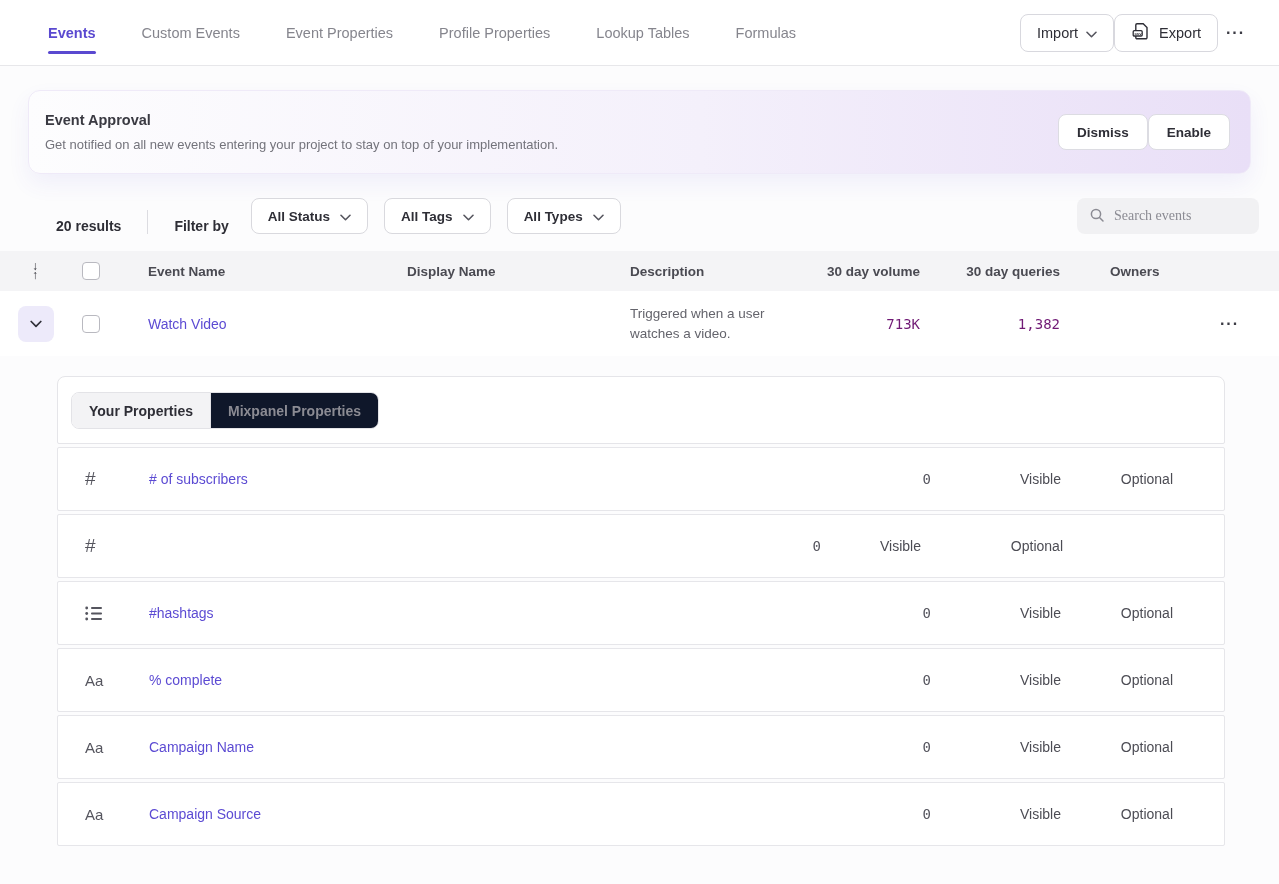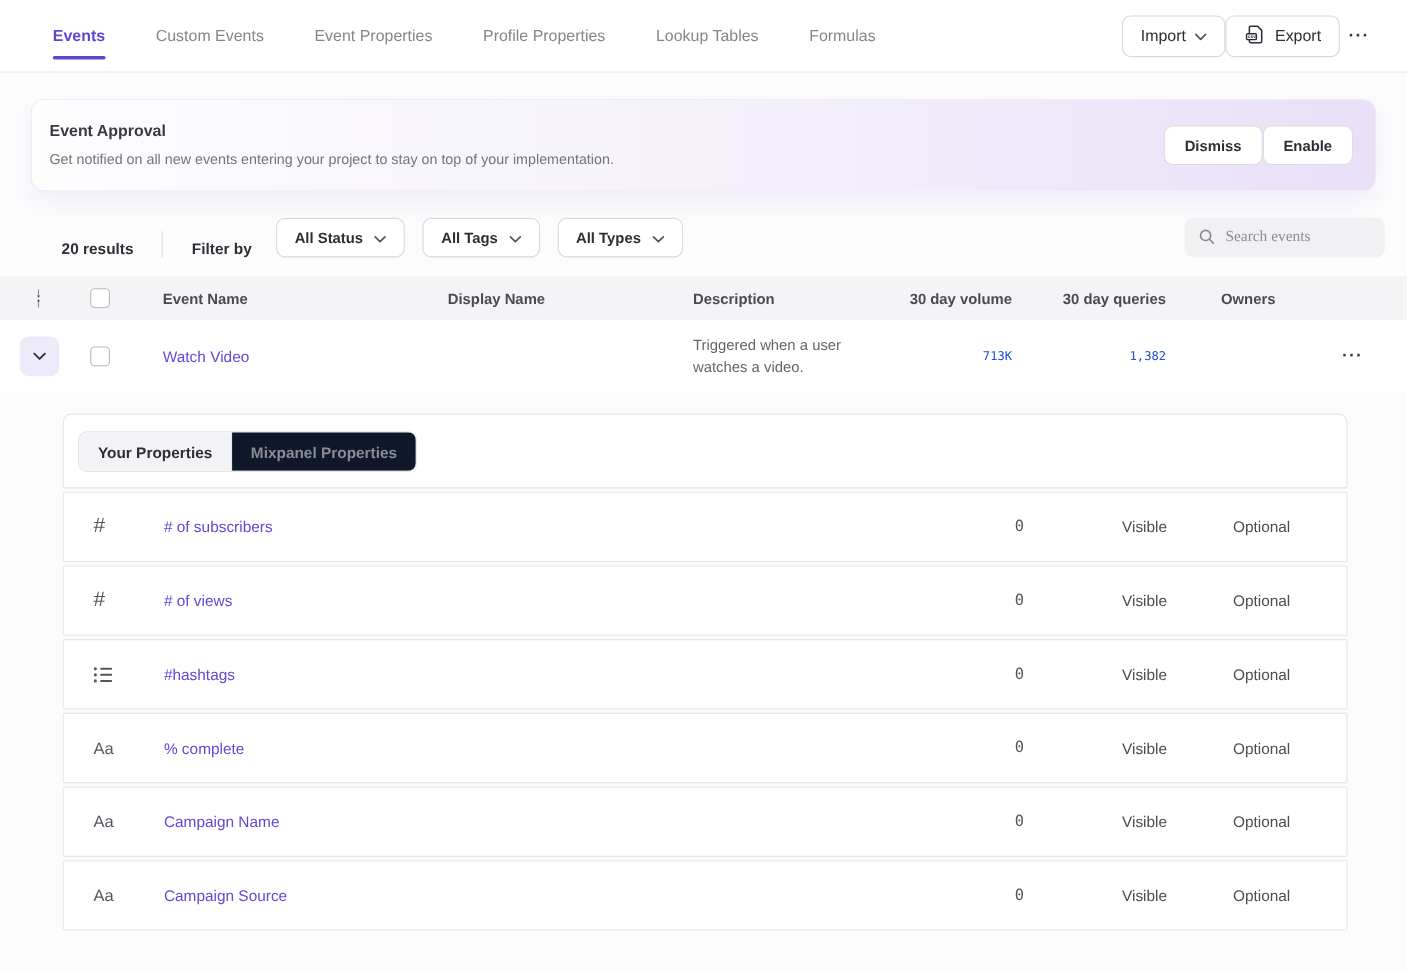--- a/index.html
+++ b/index.html
@@ -90,21 +90,21 @@
   .cell-actions { text-align:center; }
 
   .erow { height:65px; background:#fff; font-size:14px; }
   .expander {
     width:36px; height:36px; border-radius:8px; background:#edeafa; border:none;
     display:flex; align-items:center; justify-content:center; cursor:pointer; flex:none;
   }
   .erow .checkbox { margin-left:28px; }
   a.link { color:#5c4bd3; text-decoration:none; cursor:pointer; }
   .desc { font-size:13.5px; color:#64646c; line-height:20px; max-width:168px; }
-  .num { font-size:11px; color:#1d4ed8; }
+  .num { font-size:14px; color:#701a75; }
 
   
   .panel { margin:20px 54px 0 57px; width:1168px; }
   .tabs-card {
     height:68px; background:#fff; border:1px solid #e5e5e9; border-radius:8px 8px 2px 2px;
     padding:15px 0 0 13px;
   }
   .tabgroup { display:inline-flex; border:1px solid #e3e3e7; border-radius:8px; overflow:hidden; height:37px; }
   .ptab {
     display:flex; align-items:center; padding:0 17px; font-size:14px; font-weight:600;
@@ -256,21 +256,20 @@
     <span class="pcount mono">0</span>
     <span class="pvis">Visible</span>
     <span class="preq">Optional</span>
     <span></span>
   </div>
 
   <div class="prow">
     <span class="picon">
         <span class="glyph-hash">#</span>
       </span>
-    <a class="link pname"># of views</a>
     <span class="pcount mono">0</span>
     <span class="pvis">Visible</span>
     <span class="preq">Optional</span>
     <span></span>
   </div>
 
   <div class="prow">
     <span class="picon">
         <svg width="17" height="15" viewBox="0 0 17 15" fill="#55555e">
           <circle cx="1.7" cy="2" r="1.4"></circle>

